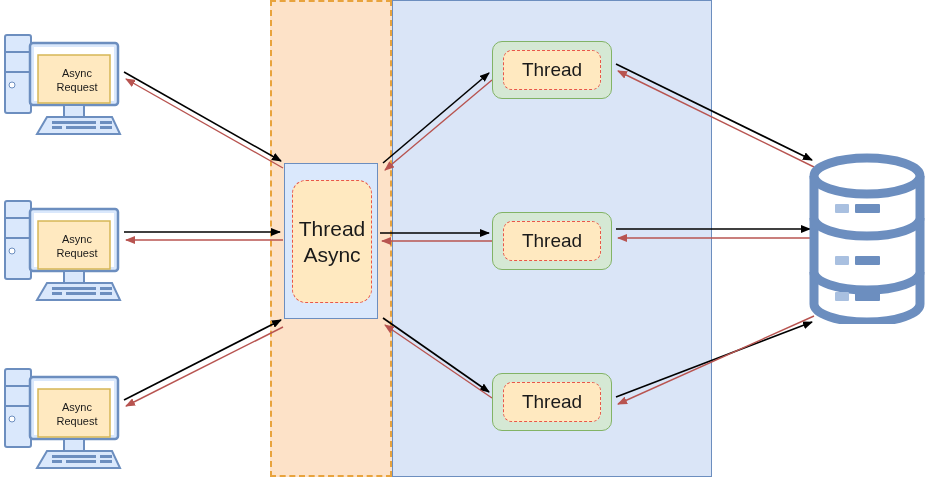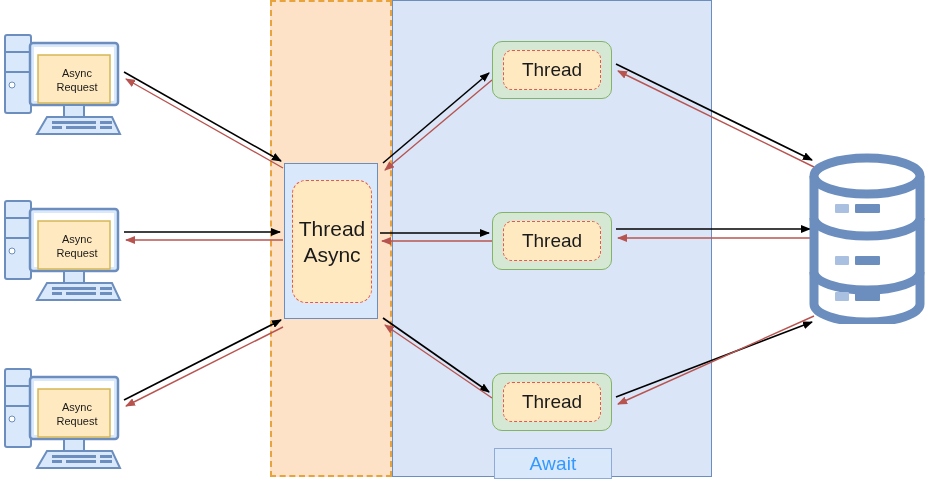--- a/index.html
+++ b/index.html
@@ -279,21 +279,20 @@
   <div class="thread-outer" style="left:492px; top:41px;">
     <div class="thread-inner">Thread</div>
   </div>
   <div class="thread-outer" style="left:492px; top:212px;">
     <div class="thread-inner">Thread</div>
   </div>
   <div class="thread-outer" style="left:492px; top:373px;">
     <div class="thread-inner">Thread</div>
   </div>
 
-  <div class="await-label">Await</div>
 
   <div class="database">
     <svg width="118" height="172" viewBox="0 0 118 172">
 
       <path d="M6,120 L6,152 a53,18 0 0 0 106,0 L112,120" fill="#ffffff" stroke="#6c8ebf" stroke-width="9" stroke-linejoin="round"></path>
 
       <path d="M6,66 L6,120 a53,18 0 0 0 106,0 L112,66" fill="#ffffff" stroke="#6c8ebf" stroke-width="9" stroke-linejoin="round"></path>
 
       <path d="M6,24 L6,66 a53,18 0 0 0 106,0 L112,24" fill="#ffffff" stroke="#6c8ebf" stroke-width="9" stroke-linejoin="round"></path>
 

